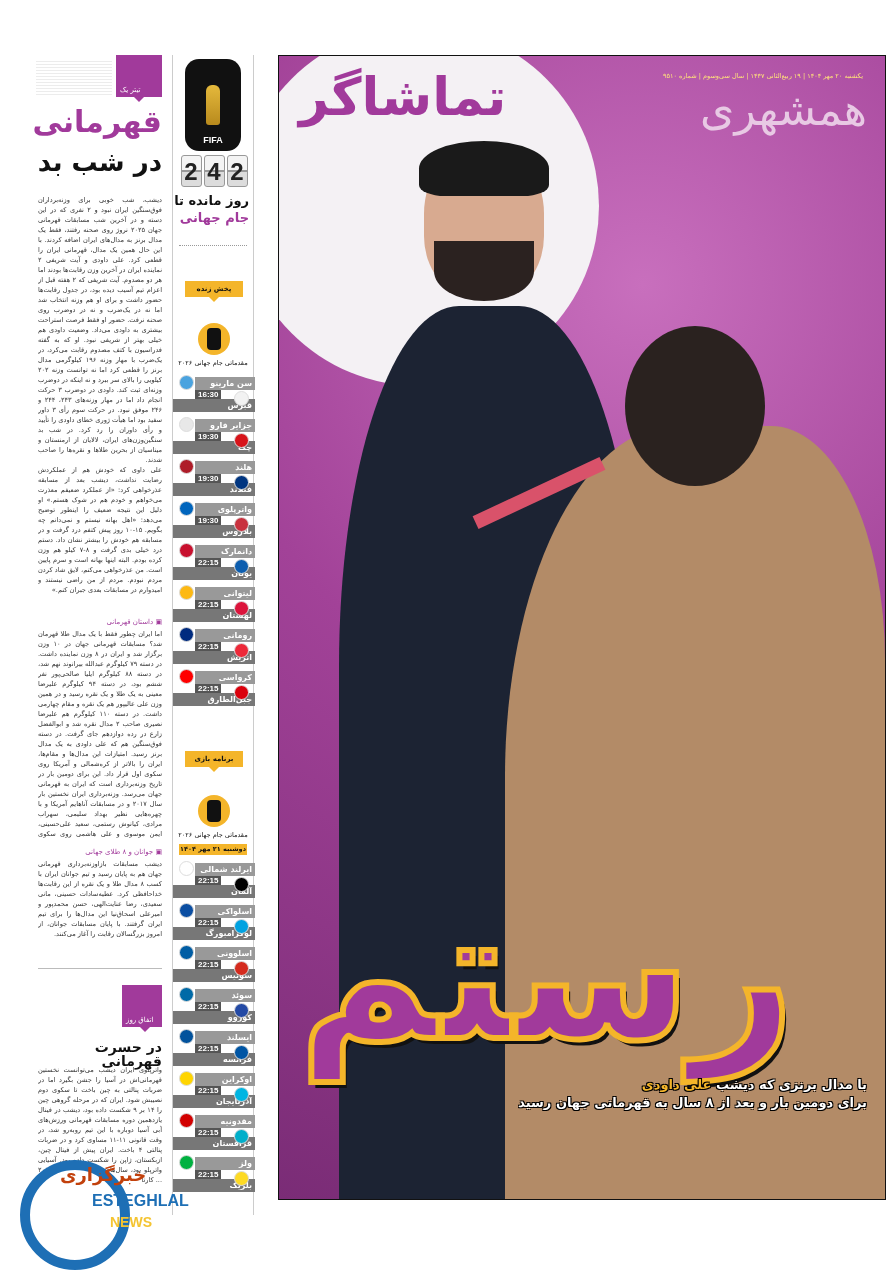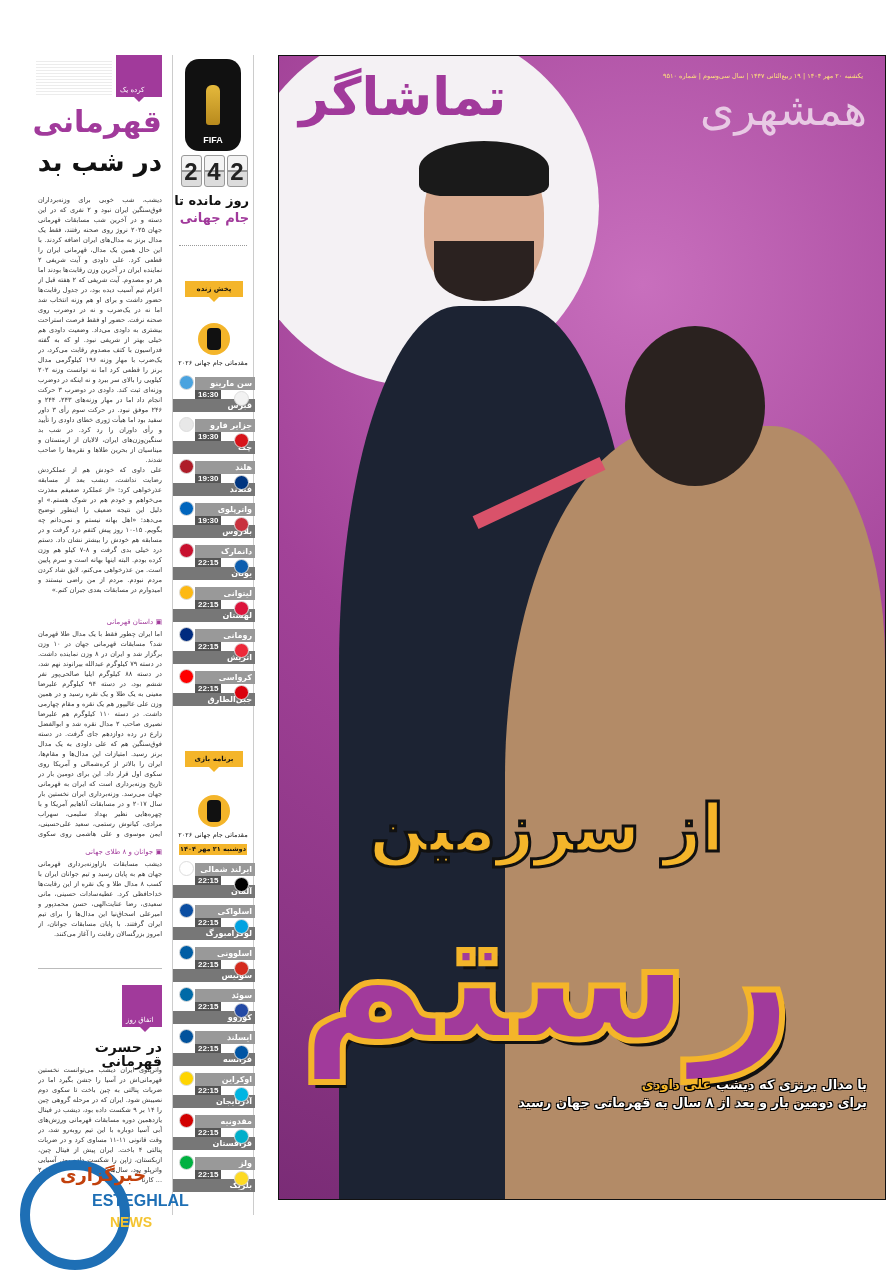--- a/index.html
+++ b/index.html
@@ -61,21 +61,21 @@
 .wm-ball{position:absolute;left:10px;top:10px;width:110px;height:110px;border-radius:50%;border:10px solid #1e6fb5;background:#fff}
 .wm-text1{position:absolute;left:50px;top:14px;font-size:18px;font-weight:bold;color:#c2410c}
 .wm-text2{position:absolute;left:82px;top:42px;font-size:16px;font-weight:bold;color:#1e6fb5;font-family:"Liberation Sans",sans-serif;direction:ltr}
 .wm-text3{position:absolute;left:100px;top:64px;font-size:14px;font-weight:bold;color:#f4c431;font-family:"Liberation Sans",sans-serif;direction:ltr}
 </style>
 </head>
 <body>
 
 <div class="col-left">
   <div class="lines-deco"></div>
-  <div class="kicker-box">کرده یک</div>
+  <div class="kicker-box">تیتر یک</div>
   <div class="title-purple">قهرمانی</div>
   <div class="title-black">در شب بد</div>
   <div class="body-text" style="top:140px;height:415px;overflow:hidden">
     <p>دیشب، شب خوبی برای وزنه‌برداران فوق‌سنگین ایران نبود و ۲ نفری که در این دسته و در آخرین شب مسابقات قهرمانی جهان ۲۰۲۵ نروژ روی صحنه رفتند، فقط یک مدال برنز به مدال‌های ایران اضافه کردند. با این حال همین یک مدال، قهرمانی ایران را قطعی کرد. علی داودی و آیت شریفی ۲ نماینده ایران در آخرین وزن رقابت‌ها بودند اما هر دو مصدوم. آیت شریفی که ۲ هفته قبل از اعزام تیم آسیب دیده بود، در جدول رقابت‌ها حضور داشت و برای او هم وزنه انتخاب شد اما نه در یک‌ضرب و نه در دوضرب روی صحنه نرفت. حضور او فقط فرصت استراحت بیشتری به داودی می‌داد. وضعیت داودی هم خیلی بهتر از شریفی نبود. او که به گفته فدراسیون با کتف مصدوم رقابت می‌کرد، در یک‌ضرب با مهار وزنه ۱۹۶ کیلوگرمی مدال برنز را قطعی کرد اما نه توانست وزنه ۲۰۲ کیلویی را بالای سر ببرد و نه اینکه در دوضرب وزنه‌ای ثبت کند. داودی در دوضرب ۳ حرکت انجام داد اما در مهار وزنه‌های ۲۴۳، ۲۴۴ و ۲۴۶ موفق نبود. در حرکت سوم رأی ۳ داور سفید بود اما هیأت ژوری خطای داودی را تأیید و رأی داوران را رد کرد. در شب بد سنگین‌وزن‌های ایران، لالایان از ارمنستان و میناسیان از بحرین طلاها و نقره‌ها را صاحب شدند.</p>
     <p>علی داوی که خودش هم از عملکردش رضایت نداشت، دیشب بعد از مسابقه عذرخواهی کرد: «از عملکرد ضعیفم معذرت می‌خواهم و خودم هم در شوک هستم.» او دلیل این نتیجه ضعیف را اینطور توضیح می‌دهد: «اهل بهانه نیستم و نمی‌دانم چه بگویم. ۱۵-۱۰ روز پیش کتفم درد گرفت و در مسابقه هم خودش را بیشتر نشان داد. دستم درد خیلی بدی گرفت و ۸-۷ کیلو هم وزن کرده بودم. البته اینها بهانه است و سرم پایین است. من عذرخواهی می‌کنم، لایق شاد کردن مردم نبودم. مردم از من راضی نیستند و امیدوارم در مسابقات بعدی جبران کنم.»</p>
   </div>
   <div class="body-text" style="top:560px;height:225px;overflow:hidden">
     <div class="sub-head">داستان قهرمانی</div>
     <p>اما ایران چطور فقط با یک مدال طلا قهرمان شد؟ مسابقات قهرمانی جهان در ۱۰ وزن برگزار شد و ایران در ۸ وزن نماینده داشت. در دسته ۷۹ کیلوگرم عبدالله بیرانوند نهم شد، در دسته ۸۸ کیلوگرم ایلیا صالحی‌پور نفر ششم بود، در دسته ۹۴ کیلوگرم علیرضا معینی به یک طلا و یک نقره رسید و در همین وزن علی عالیپور هم یک نقره و مقام چهارمی داشت. در دسته ۱۱۰ کیلوگرم هم علیرضا نصیری صاحب ۲ مدال نقره شد و ابوالفضل زارع در رده دوازدهم جای گرفت. در دسته فوق‌سنگین هم که علی داودی به یک مدال برنز رسید. امتیازات این مدال‌ها و مقام‌ها، ایران را بالاتر از کره‌شمالی و آمریکا روی سکوی اول قرار داد. این برای دومین بار در تاریخ وزنه‌برداری است که ایران به قهرمانی جهان می‌رسد. وزنه‌برداری ایران نخستین بار سال ۲۰۱۷ و در مسابقات آناهایم آمریکا و با چهره‌هایی نظیر بهداد سلیمی، سهراب مرادی، کیانوش رستمی، سعید علی‌حسینی، ایمن موسوی و علی هاشمی روی سکوی قهرمانی رفته بود.</p>
   </div>
@@ -246,21 +246,20 @@
       <div class="head1"></div>
       <div class="hair1"></div>
       <div class="beard1"></div>
     <div class="medal"></div>
   </div>
   <div class="person2">
     <div class="body2"></div>
       <div class="head2"></div>
   </div>
   <div class="ribbon"></div>
-  <div class="headline-small">از سرزمین</div>
   <div class="headline-big">رستم</div>
   <div class="subtitle">
     <div><span>با مدال برنزی که دیشب </span><span class="hl">علی داودی</span></div>
     <div>برای دومین بار و بعد از ۸ سال به قهرمانی جهان رسید</div>
   </div>
 </div>
 
 <div class="watermark">
   <div class="wm-ball"></div>
   <div class="wm-text1">خبرگزاری</div>

